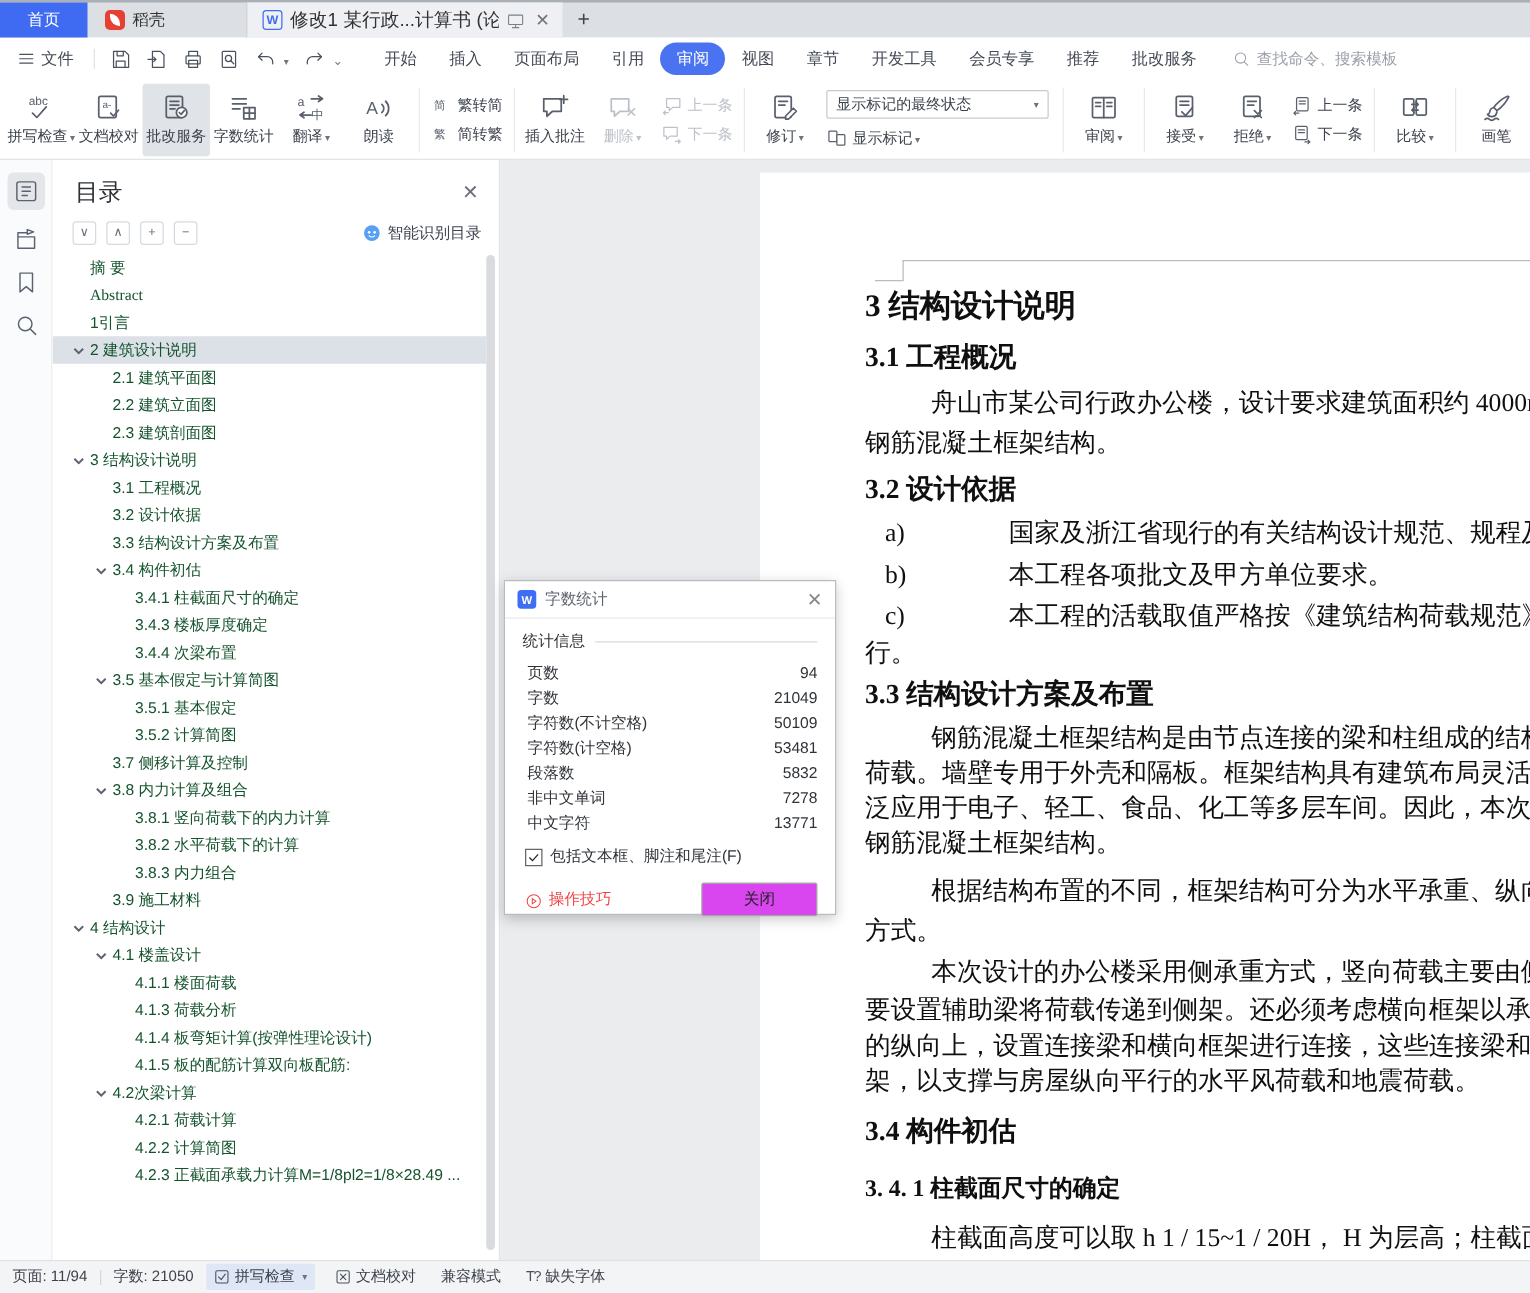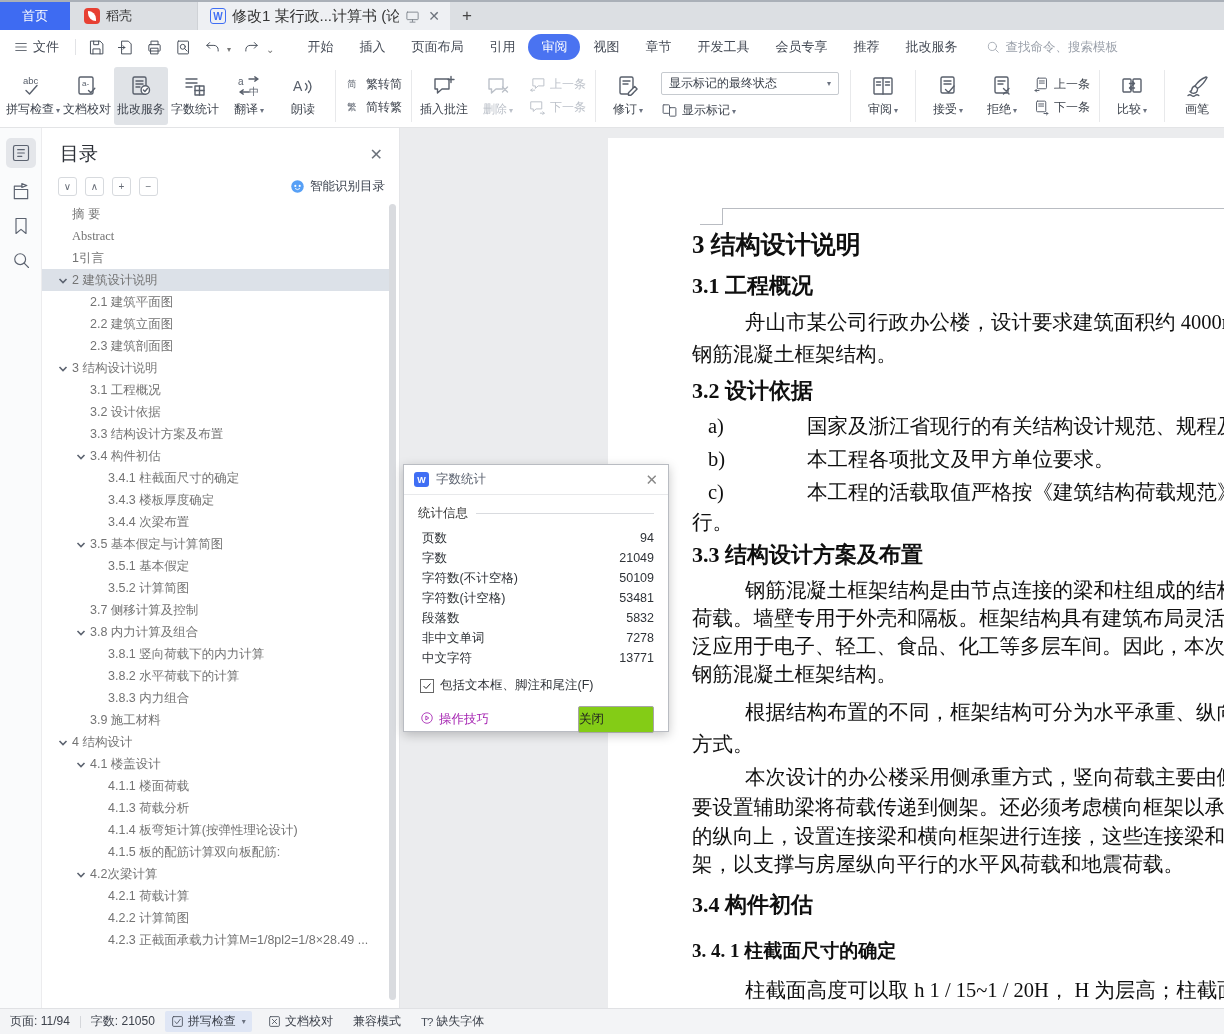--- a/index.html
+++ b/index.html
@@ -58,21 +58,21 @@
   .ric { width:20px; height:20px; color:#5c6370; padding:0; }
   .ric.sel { width:30px; height:30px; padding:5px; background:#e4e6ea; border-radius:5px; }
   .tocpanel { width:358px; background:#fff; border-right:1px solid #e4e5e8; position:relative; }
   .toc-head { display:flex; align-items:center; justify-content:space-between; padding:13px 16px 2px 18px; }
   .toc-title { font-size:19px; color:#2b2f36; }
   .toc-x { font-size:16px; color:#6d737c; }
   .toc-ctrl { display:flex; align-items:center; padding:8px 14px 6px 16px; }
   .cbtn { width:19px; height:19px; border:1px solid #d7dade; border-radius:3px; color:#666c76; font-size:10px; display:flex; align-items:center; justify-content:center; margin-right:8px; }
   .smart { margin-left:auto; display:flex; align-items:center; gap:5px; font-size:12.5px; color:#3d4450; }
   .sic { width:15px; height:15px; }
-  .toclist { position:absolute; top:75px; left:0; right:10px; bottom:0; overflow:hidden; font-size:12.5px; color:#737373; }
+  .toclist { position:absolute; top:75px; left:0; right:10px; bottom:0; overflow:hidden; font-size:12.5px; color:#14532d; }
   .titem { height:22px; display:flex; align-items:center; white-space:nowrap; }
   .titem.sel { background:#dce1e8; }
   .tchev { width:10px; height:10px; margin-right:4px; color:#5c6370; flex:0 0 10px; }
   .tchev svg { width:100%; height:100%; stroke:currentColor; fill:none; stroke-width:1.6; }
   .scrollbar { position:absolute; right:3px; top:76px; bottom:8px; width:7px; border-radius:4px; background:#d9dbdf; }
 
   
   .canvas { flex:1; position:relative; background:#ebecee; overflow:hidden; }
   .page { position:absolute; left:208px; top:10px; width:800px; bottom:0; background:#fff; }
   .mark { position:absolute; background:#b9bcc2; }
@@ -91,24 +91,24 @@
   .dlg-w { width:15px; height:15px; background:#3f6ef4; color:#fff; border-radius:3px; font-size:9px; font-weight:bold; display:flex; align-items:center; justify-content:center; }
   .dlg-x { margin-left:auto; font-size:15px; color:#888; }
   .dlg-body { padding:10px 14px 0 14px; }
   .sect { display:flex; align-items:center; gap:8px; color:#333; margin-bottom:6px; }
   .sect::after { content:""; flex:1; height:1px; background:#d9dbdf; }
   .srow { display:flex; justify-content:space-between; height:20px; align-items:center; color:#2f3338; padding-left:4px; }
   .chk { display:flex; align-items:center; gap:6px; margin:9px 0 0 2px; color:#2f3338; }
   .chkbox { width:14px; height:14px; border:1px solid #666; background:#fff; color:#222; }
   .chkbox svg { width:100%; height:100%; stroke:currentColor; fill:none; stroke-width:2; }
   .dlg-foot { display:flex; align-items:center; margin-top:12px; padding:0 0 0 2px; }
-  .tips { display:flex; align-items:flex-start; gap:5px; color:#a21caf; }
+  .tips { display:flex; align-items:flex-end; gap:5px; color:#ef4444; }
   .tipic { width:14px; height:14px; }
   .tipic svg { width:100%; height:100%; stroke:currentColor; fill:none; stroke-width:1.4; }
-  .closebtn { margin-left:auto; width:76px; height:27px; background:#84cc16; border:1px solid #a6a6a6; border-radius:2px; display:flex; align-items:center; color:#222; }
+  .closebtn { margin-left:auto; width:93px; height:27px; background:#d946ef; border:1px solid #a6a6a6; border-radius:2px; display:flex; align-items:center; justify-content:center; color:#222; }
 
   
   .statusbar { position:absolute; left:0; right:0; bottom:0; height:26px; background:#f3f4f6; border-top:1px solid #e0e1e4; display:flex; align-items:center; padding:0 10px; font-size:12px; color:#3c414b; gap:10px; }
   .ssep { width:1px; height:12px; background:#d5d7db; }
   .schip { display:flex; align-items:center; gap:4px; background:#dfe6f5; border-radius:2px; padding:2px 6px; }
   .sitem { display:flex; align-items:center; gap:4px; }
   .sico { width:13px; height:13px; color:#4a515c; }
   .sico svg { width:100%; height:100%; stroke:currentColor; fill:none; stroke-width:1.6; stroke-linecap:round; stroke-linejoin:round; }
   .tq { font-size:11.5px; color:#4a515c; letter-spacing:-1px; }
 </style>

